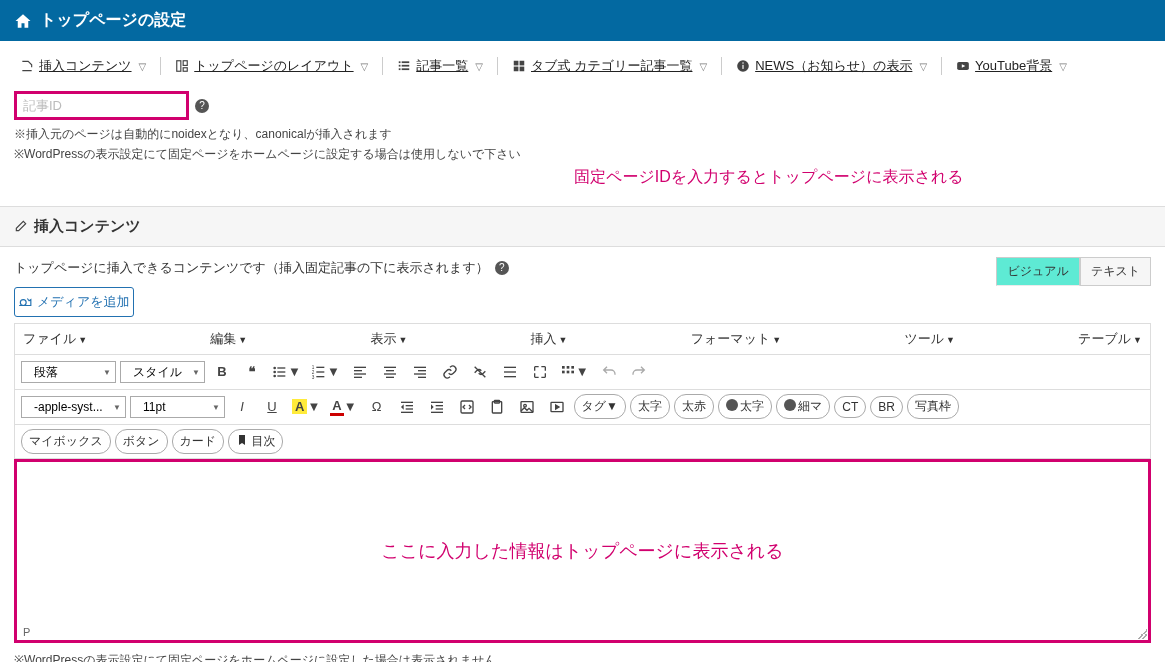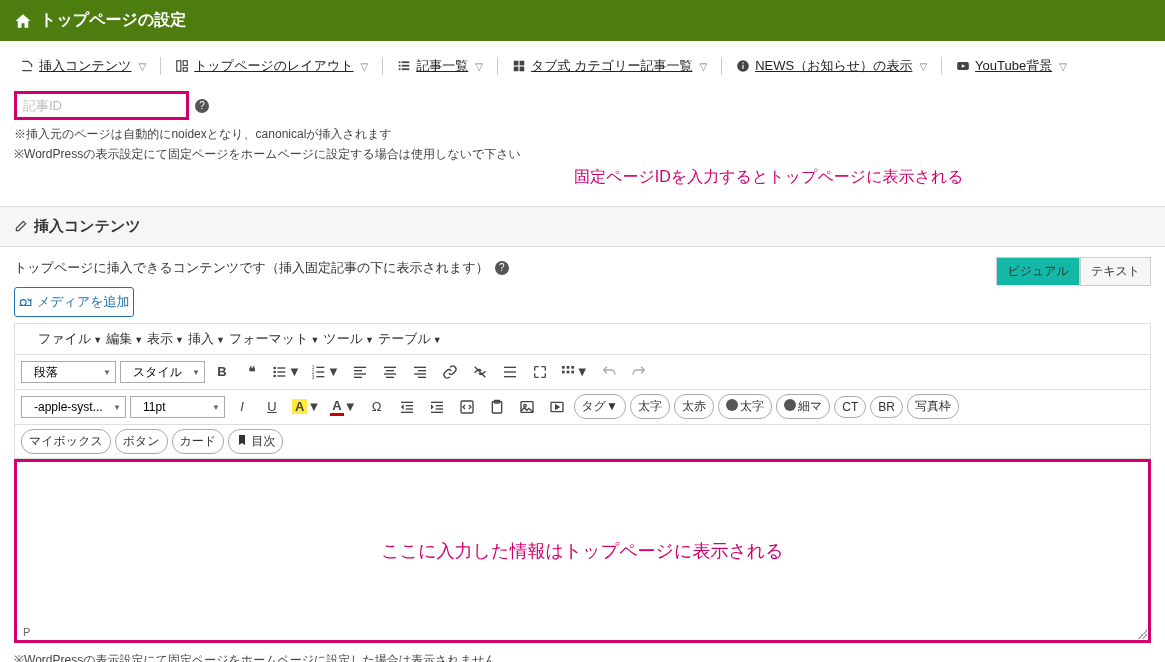--- a/index.html
+++ b/index.html
@@ -1,37 +1,37 @@
 <!DOCTYPE html>
 <html><head>
 <meta charset="utf-8">
 <style>
 * { box-sizing: border-box; margin: 0; padding: 0; }
 body { font-family: -apple-system, "Hiragino Kaku Gothic ProN", "Meiryo", sans-serif; font-size: 13px; color: #333; background: #fff; width: 1165px; }
-.header-bar { background: #4d7c0f; color: #fff; padding: 10px 14px; font-weight: bold; font-size: 16px; display: flex; align-items: center; gap: 8px; }
+.header-bar { background: #0369a1; color: #fff; padding: 10px 14px; font-weight: bold; font-size: 16px; display: flex; align-items: center; gap: 8px; }
 .home-icon { width: 18px; height: 18px; display: inline-block; }
 .tabs { display: flex; align-items: center; padding: 12px 12px 6px; gap: 0; font-size: 13px; }
 .tab-item { display: flex; align-items: center; gap: 5px; cursor: pointer; padding: 4px 8px; }
 .tab-item span.u { text-decoration: underline; color: #222; }
 .tab-sep { width: 1px; height: 18px; background: #ccc; margin: 0 6px; }
 .chev { font-size: 10px; color: #777; margin-left: 2px; }
 .tab-icon { width: 14px; height: 14px; display: inline-block; color: #444; }
 .row1 { padding: 6px 14px 2px; display: flex; align-items: center; gap: 6px; font-size: 13px; }
 .id-input { border: 3px solid #d1006e; padding: 4px 6px; width: 175px; font-size: 13px; color: #999; }
 .id-input::placeholder { color: #bbb; }
 .help-circ { width: 14px; height: 14px; border-radius: 50%; background: #555; color: #fff; font-size: 10px; display: inline-flex; align-items: center; justify-content: center; }
 .notes { padding: 2px 14px 4px; font-size: 12px; color: #444; line-height: 1.7; }
 .annot1 { color: #d1006e; font-size: 16px; padding: 0 14px 10px; margin-top: -2px; margin-left: 560px; }
 .section-head { background: #f6f6f6; border-top: 1px solid #ddd; border-bottom: 1px solid #ddd; padding: 10px 14px; font-weight: bold; font-size: 15px; display: flex; align-items: center; gap: 6px; margin: 8px 0 12px; }
 .desc { padding: 0 14px 10px; font-size: 13px; display: flex; align-items: center; gap: 6px; }
 .media-btn { border: 1px solid #2271b1; color: #2271b1; background: #fff; padding: 5px 3px; font-size: 13px; border-radius: 3px; display: inline-flex; align-items: center; gap: 5px; margin: 0 14px 6px; cursor: pointer; }
 .editor-tabs { float: right; display: flex; margin-right: 14px; margin-top: -30px; }
 .ed-tab { border: 1px solid #ccc; padding: 5px 10px; font-size: 12px; background: #f6f6f6; cursor: pointer; }
-.ed-tab.active { background: #14b8a6; border-bottom-color: #ebebeb; }
-.menubar { clear: both; background: #fff; border: 1px solid #ddd; padding: 6px 23px; margin: 0 14px; font-size: 13px; display: flex; gap: 4px; }
+.ed-tab.active { background: #5eead4; border-bottom-color: #ebebeb; }
+.menubar { clear: both; background: #fff; border: 1px solid #ddd; padding: 6px 8px; margin: 0 14px; font-size: 13px; display: flex; gap: 4px; justify-content: space-between; }
 .menubar .mi { cursor: pointer; }
 .menubar .tri { font-size: 9px; margin-left: 2px; }
 .toolbar { background: #fff; border: 1px solid #ddd; border-top: none; margin: 0 14px; padding: 4px 6px; display: flex; flex-wrap: wrap; align-items: center; gap: 4px; }
 .tb-select { border: 1px solid #aaa; background: #fff; padding: 3px 18px 3px 12px; font-size: 12px; appearance: none; position: relative; min-width: 70px; }
 .tb-sel-wrap { position: relative; display: inline-block; }
 .tb-sel-wrap::after { content: "▼"; font-size: 8px; position: absolute; right: 5px; top: 50%; transform: translateY(-50%); pointer-events: none; color: #666; }
 .tb-btn { min-width: 26px; height: 26px; display: inline-flex; align-items: center; justify-content: center; font-size: 13px; color: #444; cursor: pointer; border-radius: 2px; padding: 0 3px; }
 .tb-ico { width: 16px; height: 16px; }
 .tb-txt-btn { border: 1px solid #aaa; background: #fff; padding: 3px 7px; font-size: 12px; cursor: pointer; border-radius: 12px; }
 .A-color { border-bottom: 3px solid #c00; padding: 0 2px; font-weight: bold; }

